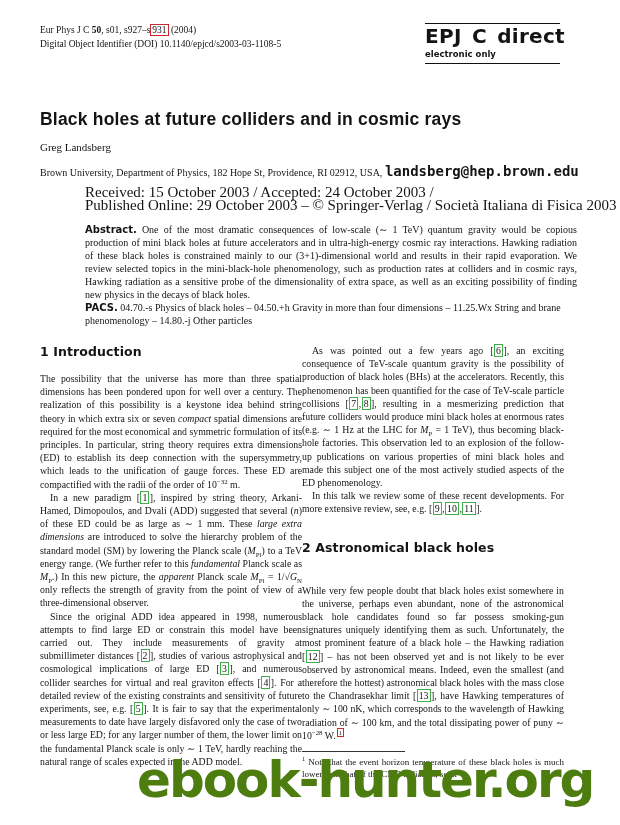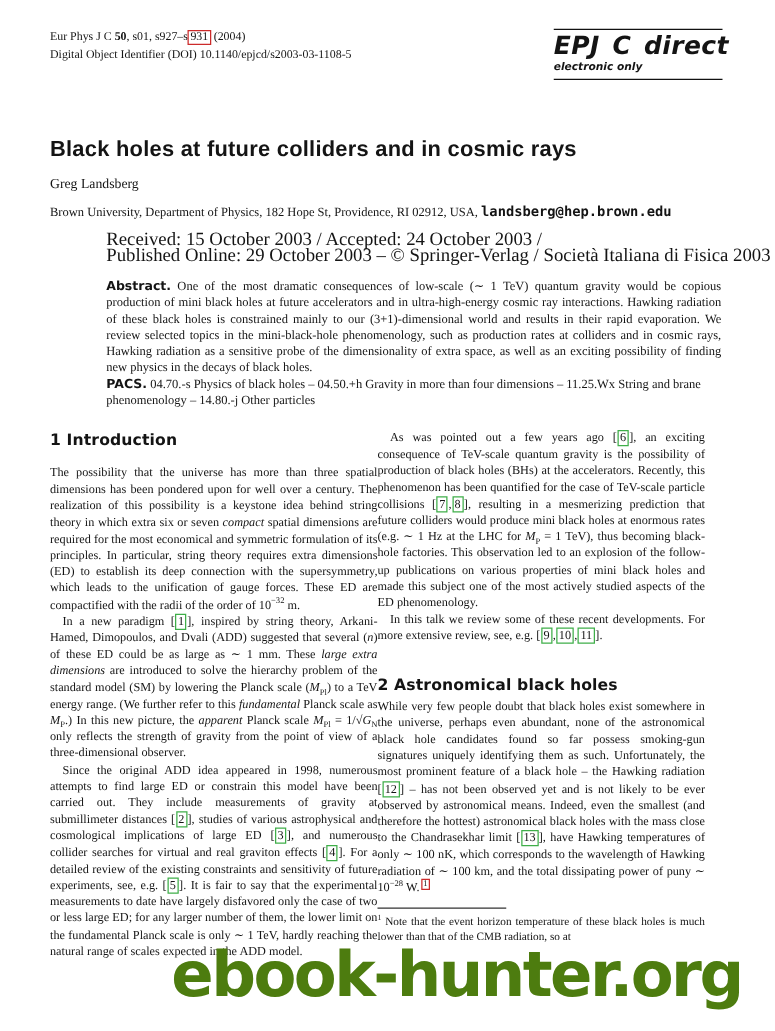--- a/index.html
+++ b/index.html
@@ -2,45 +2,45 @@
 <html><head>
 <meta charset="utf-8">
 <style>
   html,body{margin:0;padding:0;background:#e8e8e8;}
   .page{
     position:relative;width:620px;height:825px;margin:0 auto;background:#ffffff;
     overflow:hidden;font-family:"Liberation Serif","DejaVu Serif",serif;color:#141414;
   }
   
   .hdr-left{position:absolute;left:40px;top:24px;font-size:9.5px;line-height:13.5px;white-space:nowrap;}
-  .logo{position:absolute;left:443px;top:23px;width:135px;border-top:1.5px solid #111;border-bottom:1.5px solid #111;padding:1px 0 4px 0;font-style:italic;}
+  .logo{position:absolute;left:425px;top:23px;width:135px;border-top:1.5px solid #111;border-bottom:1.5px solid #111;padding:1px 0 4px 0;}
   .logo-title{font-family:"DejaVu Sans","Liberation Sans",sans-serif;font-weight:bold;font-size:20px;line-height:23px;letter-spacing:0.3px;word-spacing:3px;white-space:nowrap;}
   .logo-sub{font-family:"DejaVu Sans","Liberation Sans",sans-serif;font-weight:bold;font-size:8.5px;margin-top:1px;}
   
   .title{position:absolute;left:40px;top:109px;margin:0;font-family:Liberation Sans, sans-serif;font-weight:bold;font-size:17.5px;letter-spacing:0.2px;white-space:nowrap;}
   .author{position:absolute;left:40px;top:141px;font-size:11px;}
   .affil{position:absolute;left:40px;top:163px;font-size:10px;white-space:nowrap;}
   .dates{position:absolute;left:85px;top:186px;font-size:15px;line-height:13px;}
   .abstract{position:absolute;left:85px;top:223px;width:492px;font-size:10px;line-height:13px;text-align:justify;}
   .pacs{position:absolute;left:85px;top:301px;width:492px;font-size:10px;line-height:13px;}
   
   .cols{position:absolute;left:40px;top:344px;width:540px;display:flex;}
   .col{width:262px;}
   h2.sec{font-family:"DejaVu Sans","Liberation Sans",sans-serif;font-weight:bold;font-size:12.5px;margin:0 0 13px 0;letter-spacing:0.1px;}
-  h2.sec2{margin:24px 0 4px 0;}
+  h2.sec2{margin:24px 0 29px 0;}
   .col p{margin:0;font-size:9.8px;line-height:13.2px;text-align:justify;text-indent:10px;}
   .col p.noindent{text-indent:0;}
   .fnrule{width:103px;border-top:1px solid #333;margin-top:9px;}
   p.footnote{font-size:9px !important;line-height:12.3px !important;margin-top:4px !important;}
   
   .seg-b{font-weight:bold;}
   .seg-i{font-style:italic;}
   .seg-sup{vertical-align:super;font-size:0.7em;line-height:0;}
   .seg-sub{vertical-align:sub;font-size:0.7em;line-height:0;font-style:normal;}
-  .seg-mono{font-family:"DejaVu Sans Mono","Liberation Mono",monospace;font-weight:bold;font-size:11px;}
+  .seg-mono{font-family:"DejaVu Sans Mono","Liberation Mono",monospace;font-weight:bold;font-size:14px;}
   .seg-label{font-family:"DejaVu Sans","Liberation Sans",sans-serif;font-weight:bold;}
   .seg-cite{border:1px solid #3fae49;padding:0 1px;margin:0 0.5px;}
   .seg-plink{border:1px solid #cc2b2b;padding:0 1px;}
   .seg-fnref{border:1px solid #cc2b2b;vertical-align:super;font-size:0.7em;line-height:0;padding:0 1px;margin-left:1px;}
   
   .watermark{position:absolute;left:137px;top:751px;font-family:"DejaVu Sans","Liberation Sans",sans-serif;font-weight:bold;font-size:50px;letter-spacing:-2px;color:#4d7c0f;white-space:nowrap;}
 </style>
 </head>
 <body>
 

